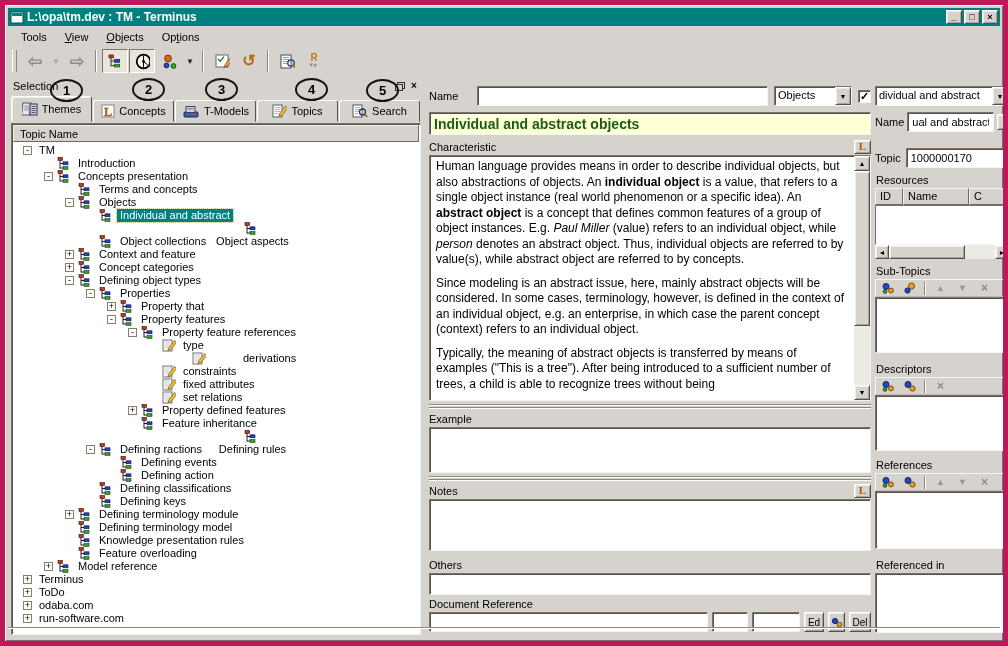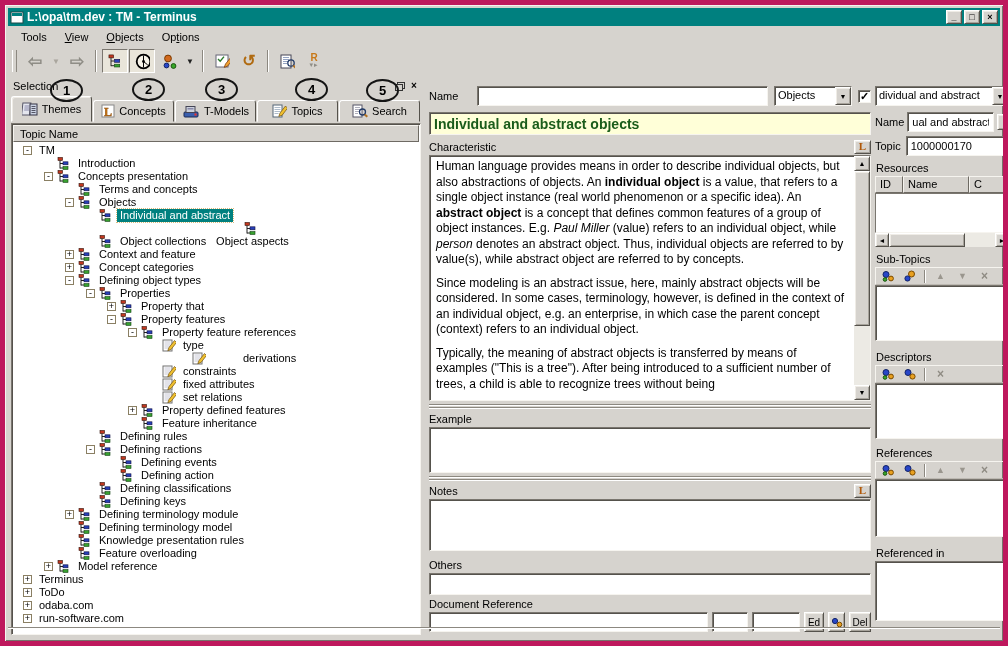--- a/index.html
+++ b/index.html
@@ -539,21 +539,21 @@
               <svg width="15" height="13" viewBox="0 0 15 13">
                 <rect x="1" y="0.5" width="4.5" height="3" fill="#c03820" stroke="#301008" stroke-width="0.6"></rect>
                 <path d="M3 3.5v8" stroke="#202020"></path>
                 <path d="M3 6.5h3.5M3 11h3.5" stroke="#202020"></path>
                 <rect x="6" y="4.8" width="5" height="3" fill="#2840b8" stroke="#101040" stroke-width="0.6"></rect>
                 <rect x="6" y="9.6" width="5" height="2.8" fill="#38a030" stroke="#104010" stroke-width="0.6"></rect>
               </svg>
             </span>
             <span class="t-label">Feature inheritance</span>
           </div>
-          <div class="trow" style="padding-left: 73px;">
+          <div class="trow" style="padding-left: 73px; flex-direction: column;">
             <span class="t-expspace"></span>
             <span class="t-ico">
               <svg width="15" height="13" viewBox="0 0 15 13">
                 <rect x="1" y="0.5" width="4.5" height="3" fill="#c03820" stroke="#301008" stroke-width="0.6"></rect>
                 <path d="M3 3.5v8" stroke="#202020"></path>
                 <path d="M3 6.5h3.5M3 11h3.5" stroke="#202020"></path>
                 <rect x="6" y="4.8" width="5" height="3" fill="#2840b8" stroke="#101040" stroke-width="0.6"></rect>
                 <rect x="6" y="9.6" width="5" height="2.8" fill="#38a030" stroke="#104010" stroke-width="0.6"></rect>
               </svg>
             </span>
@@ -786,21 +786,21 @@
   <div class="panel-right">
     <div class="combo" style="margin-top:9px;">
       <span class="val">dividual and abstract</span>
       <span class="combo-btn raised2">▼</span>
     </div>
     <div class="row" style="margin-top:6px;gap:3px;">
       <span class="fld-label">Name</span>
       <input class="input" style="flex: 1 1 0%; min-width: 0px;" value="ual and abstract">
       <button class="mini-btn raised2" style="width:12px;height:16px;"></button>
     </div>
-    <div class="row" style="margin-top:4px;gap:5px;">
+    <div class="row" style="margin-top:16px;gap:5px;">
       <span class="fld-label">Topic</span>
       <input class="input" style="flex: 1 1 0%; min-width: 0px;" value="1000000170">
     </div>
 
     <div class="pp-label">Resources</div>
     <div class="table-hdr">
         <div class="th-cell" style="width: 28px;">ID</div>
         <div class="th-cell" style="width: 66px;">Name</div>
         <div class="th-cell" style="width: auto; flex: 1 1 0%;">C</div>
       </div>

